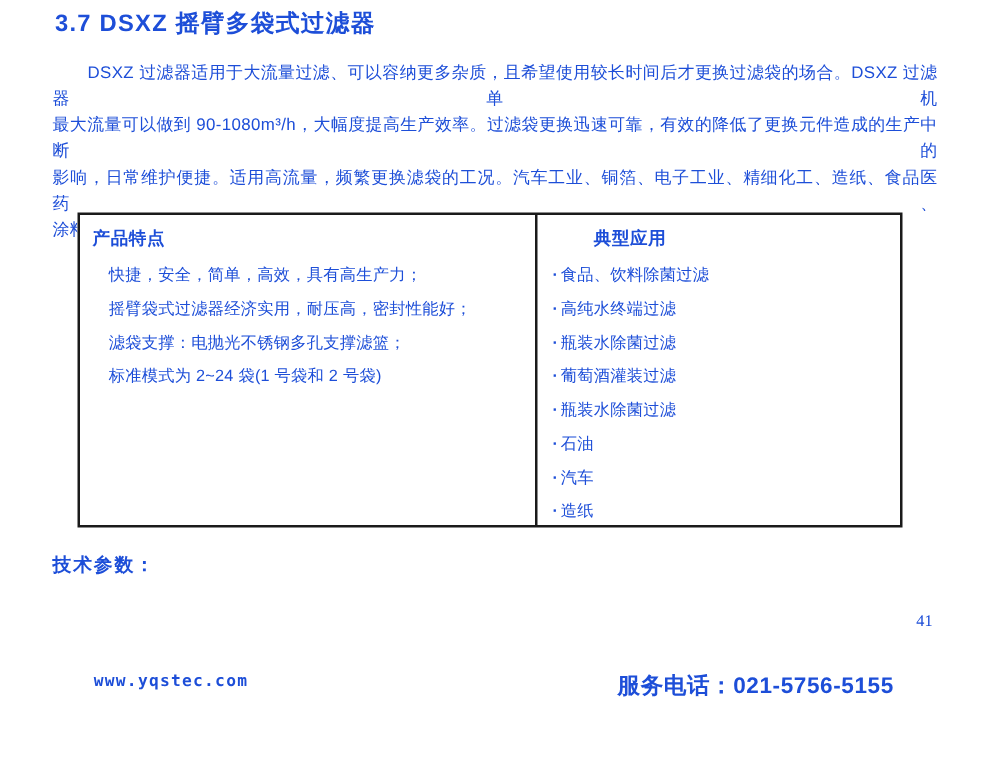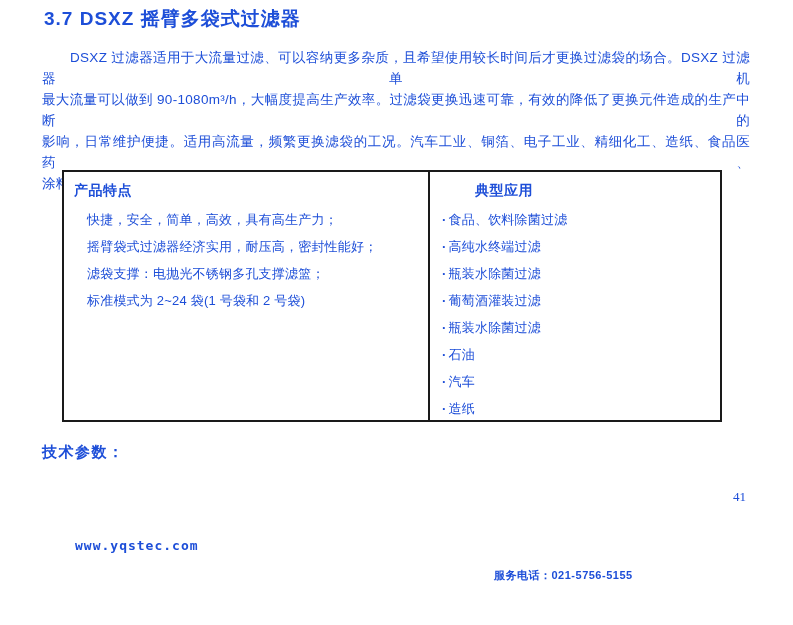--- a/index.html
+++ b/index.html
@@ -114,23 +114,23 @@
     top: 538px;
     font-family: "DejaVu Sans Mono", monospace;
     font-weight: bold;
     font-size: 13px;
     letter-spacing: 1px;
     white-space: nowrap;
   }
   .footer-phone {
     position: absolute;
     left: 494px;
-    top: 568px;
-    font-weight: bold;
-    font-size: 11px;
+    top: 536px;
+    font-weight: bold;
+    font-size: 18px;
     letter-spacing: 0.5px;
     white-space: nowrap;
   }
 </style>
 </head>
 <body>
 
 <div class="page">
 
   <h1 class="title">3.7 DSXZ 摇臂多袋式过滤器</h1>

